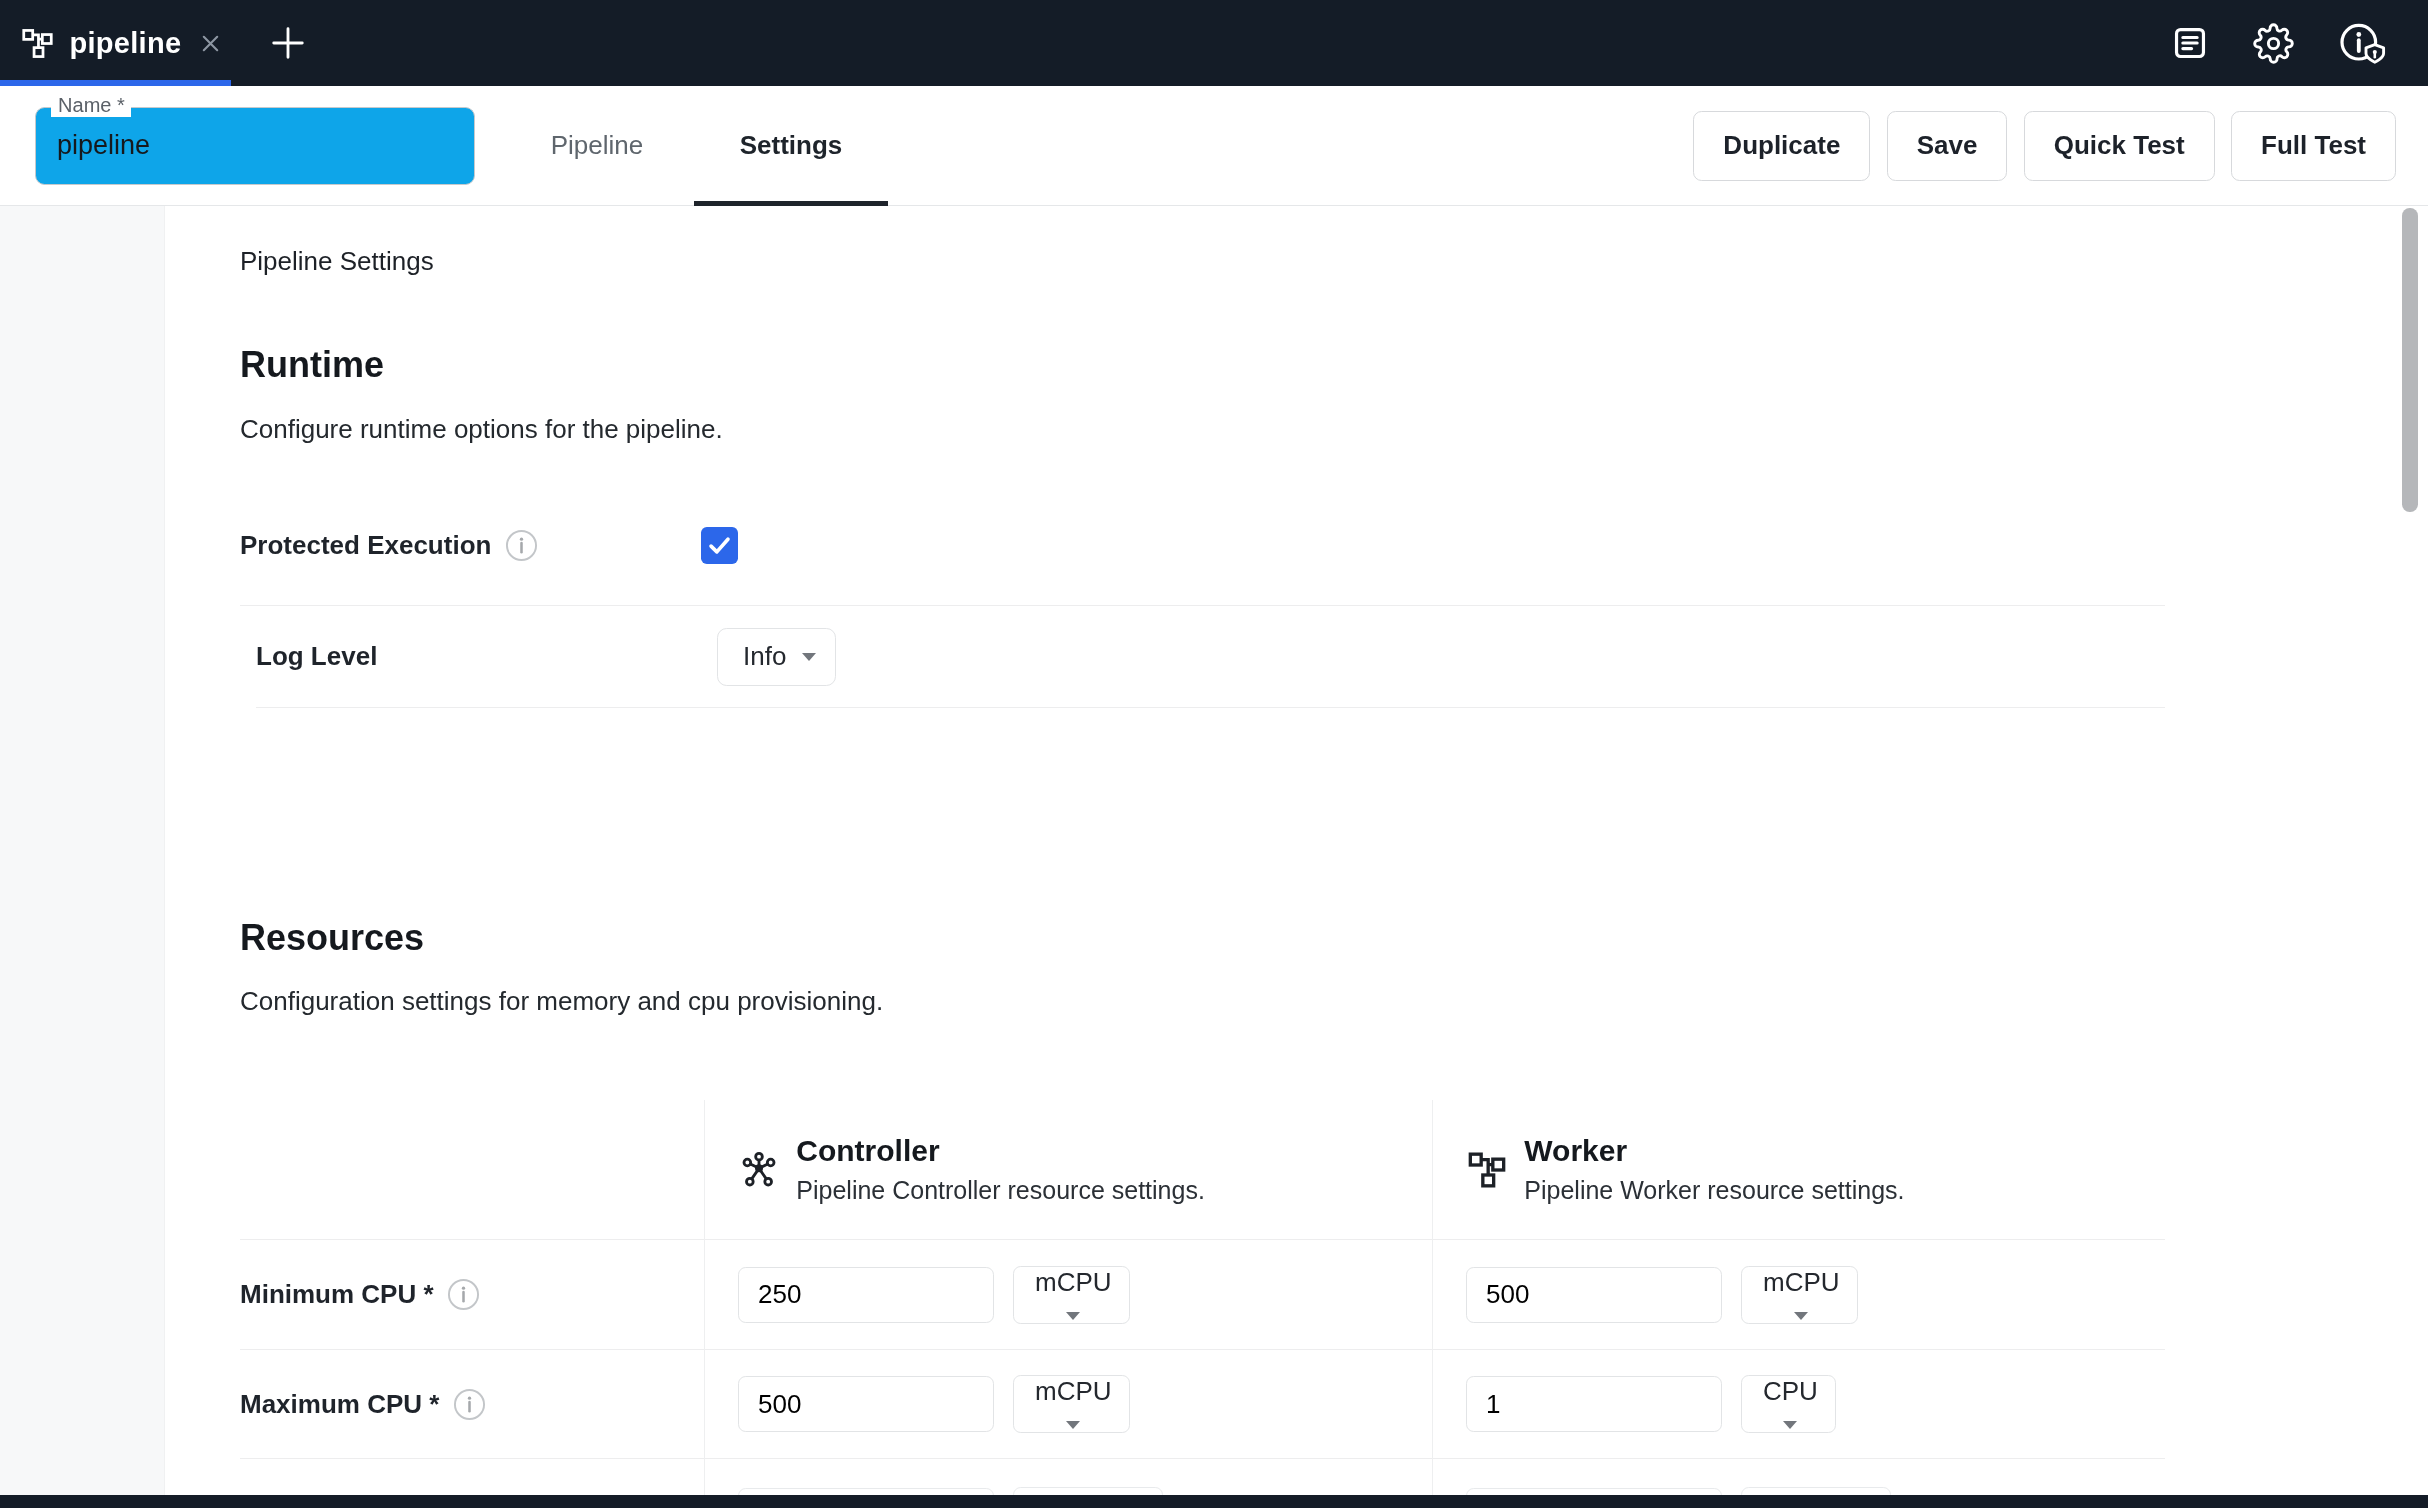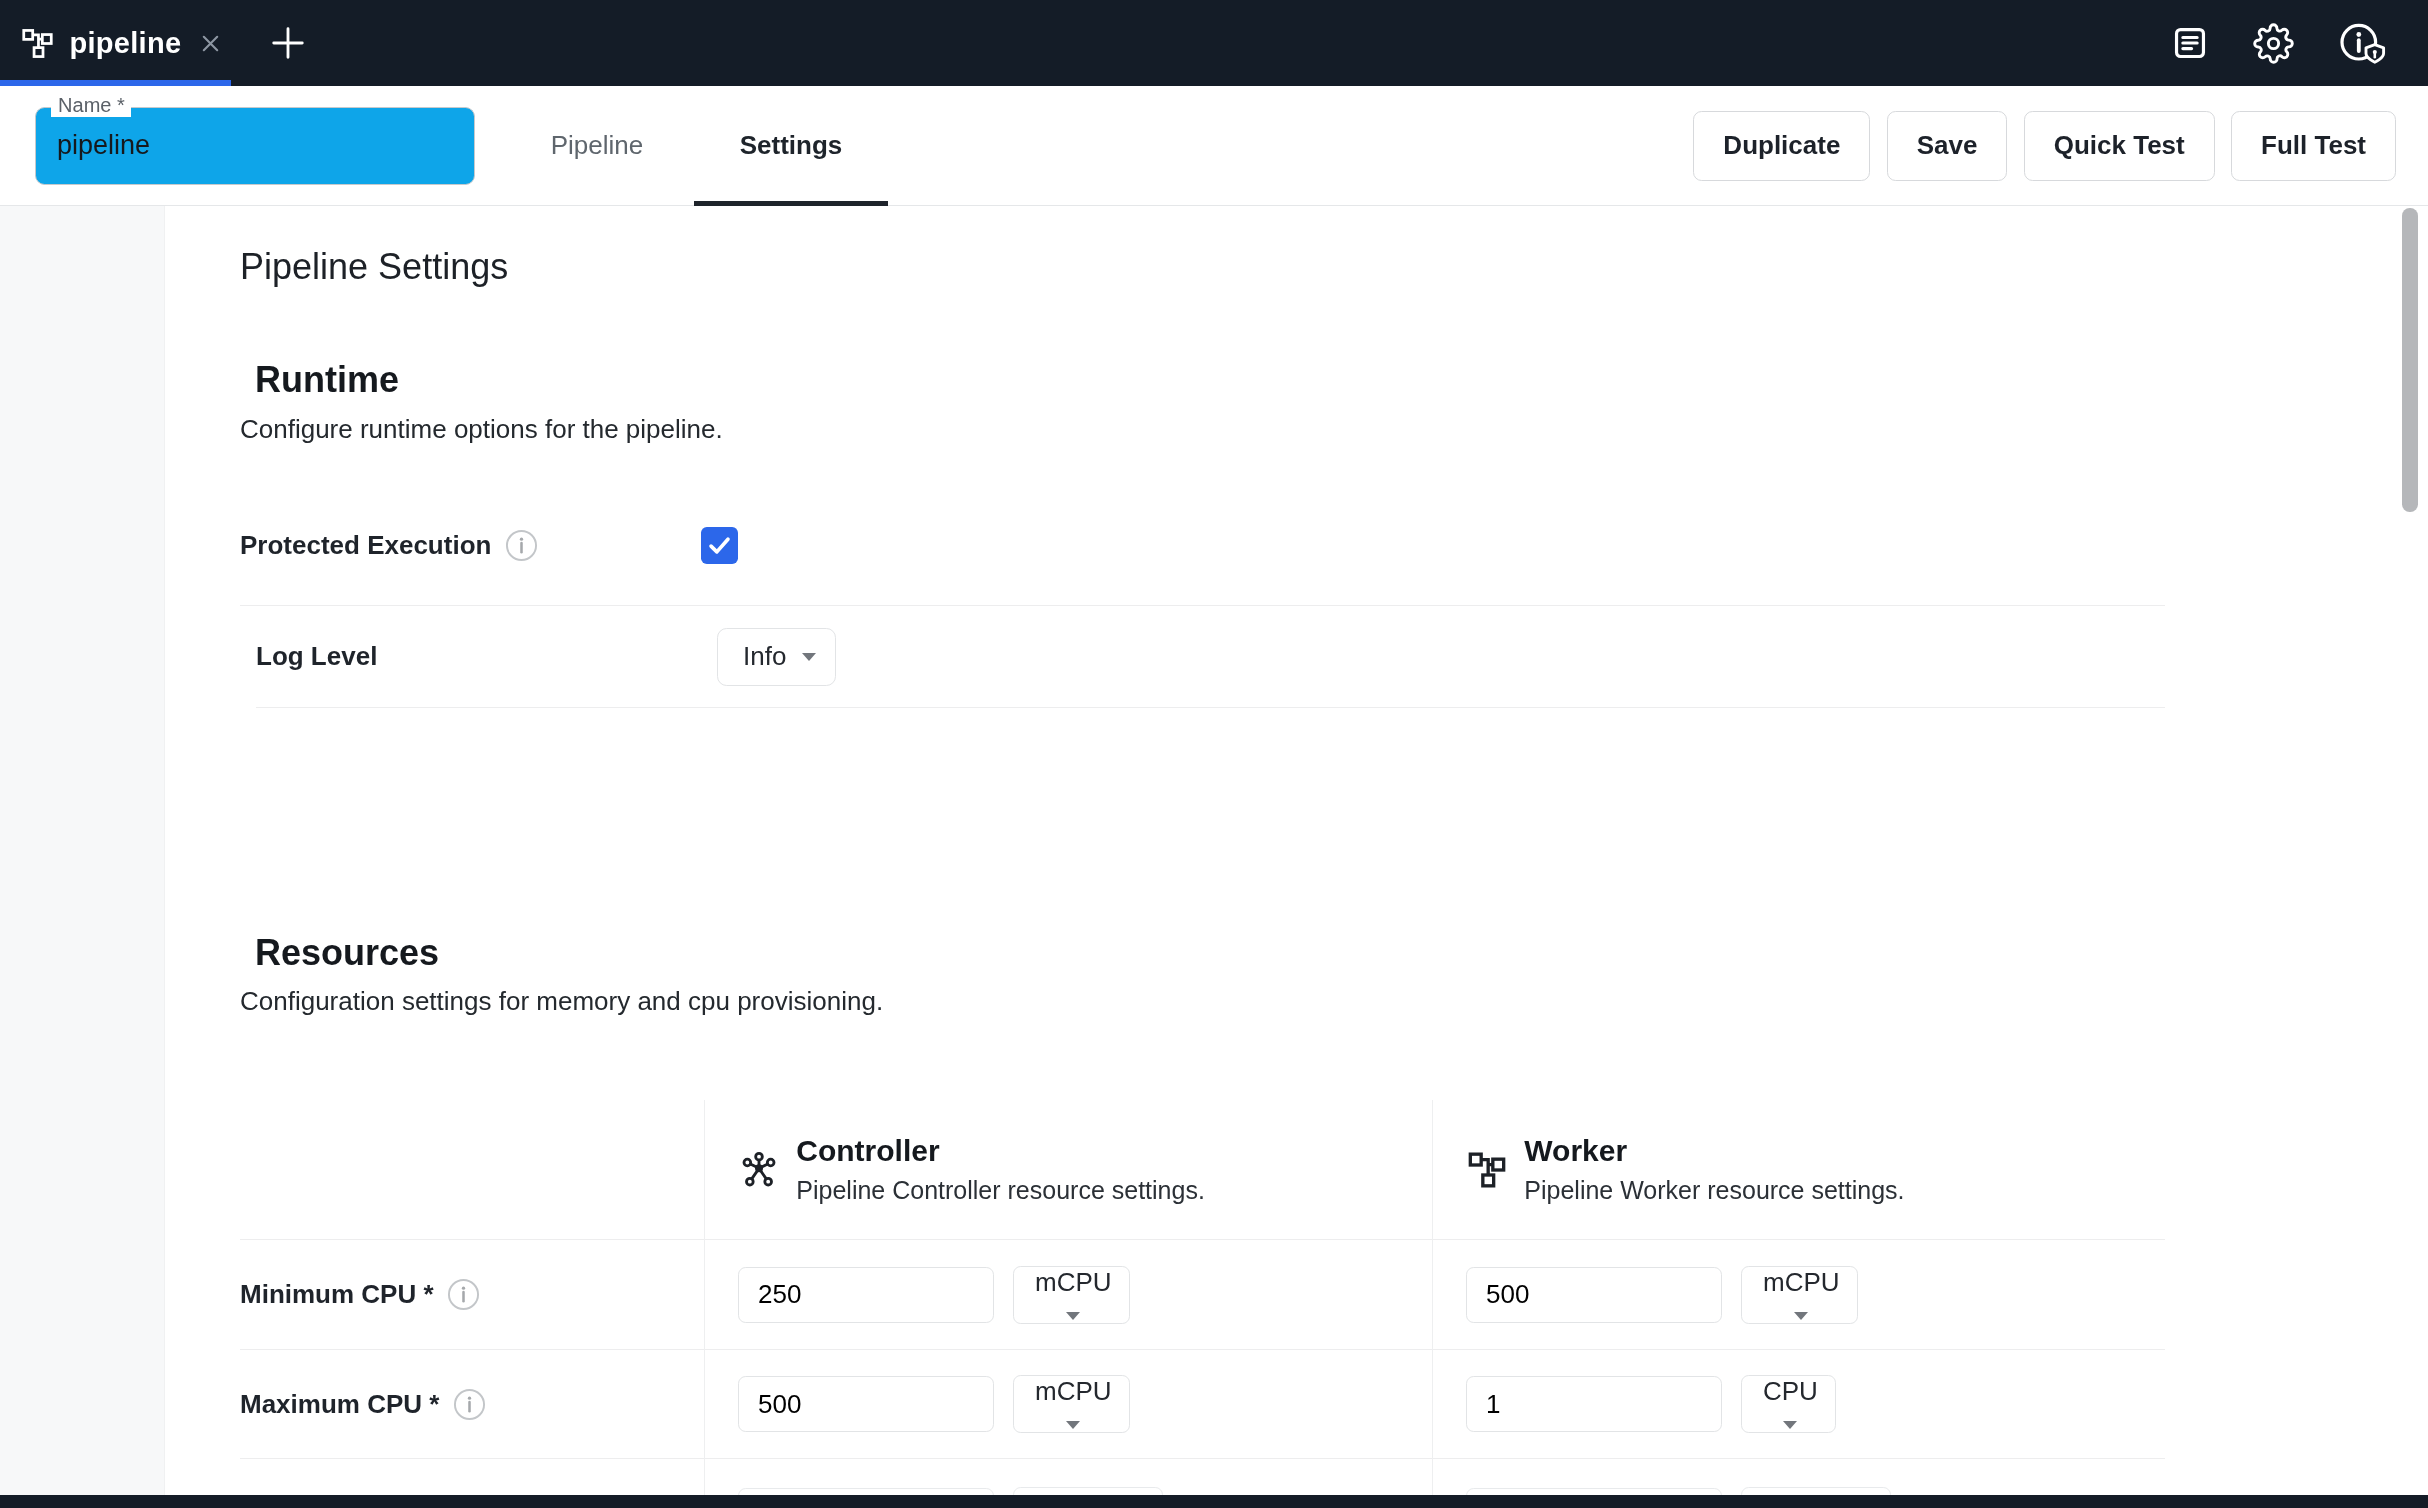--- a/index.html
+++ b/index.html
@@ -26,22 +26,22 @@
   .vtab{width:194px;display:flex;align-items:center;justify-content:center;font-size:26px;color:#5f666d;position:relative;cursor:pointer;}
   .vtab.active{color:#1e242b;font-weight:600;}
   .vtab-underline{position:absolute;left:0;right:0;bottom:-1px;height:4.8px;background:#1e242b;}
   .actions{margin-left:auto;display:flex;gap:16.3px;padding-right:33px;}
   .btn{height:70px;padding:0 29px;border-radius:8.6px;border:1.4px solid #d7d9dc;background:#fff;font-size:26px;font-weight:600;color:#1d222a;display:flex;align-items:center;cursor:pointer;font-family:inherit;}
   .btn.primary{background:#161f2b;border-color:#161f2b;color:#fff;}
 
   
   .main{position:absolute;top:206px;left:0;right:0;bottom:13.4px;background:#fff;}
   .gutter{position:absolute;left:0;top:0;bottom:0;width:164px;background:#f7f8f9;border-right:1px solid #f0f1f2;}
-  .page-title{position:absolute;left:240px;top:40px;margin:0;font-size:36px;font-weight:500;color:#1d2127;}
-  .sec-h{position:absolute;left:240px;margin:15px;font-size:36px;font-weight:700;color:#15191e;}
+  .page-title{position:absolute;left:240px;top:40px;margin:0;font-size:26px;font-weight:500;color:#1d2127;}
+  .sec-h{position:absolute;left:240px;margin:0;font-size:36px;font-weight:700;color:#15191e;}
   .sec-p{position:absolute;left:240px;margin:0;font-size:26px;color:#24292e;}
   .h-runtime{top:138px;}
   .p-runtime{top:208px;}
   .h-resources{top:711px;}
   .p-resources{top:780px;}
 
   
   .settings-rows{position:absolute;left:240px;top:280px;width:1925px;}
   .s-row{display:grid;grid-template-columns:461px 1fr;align-items:center;border-bottom:1.4px solid #ededee;}
   .s-row.pe{height:119px;}

